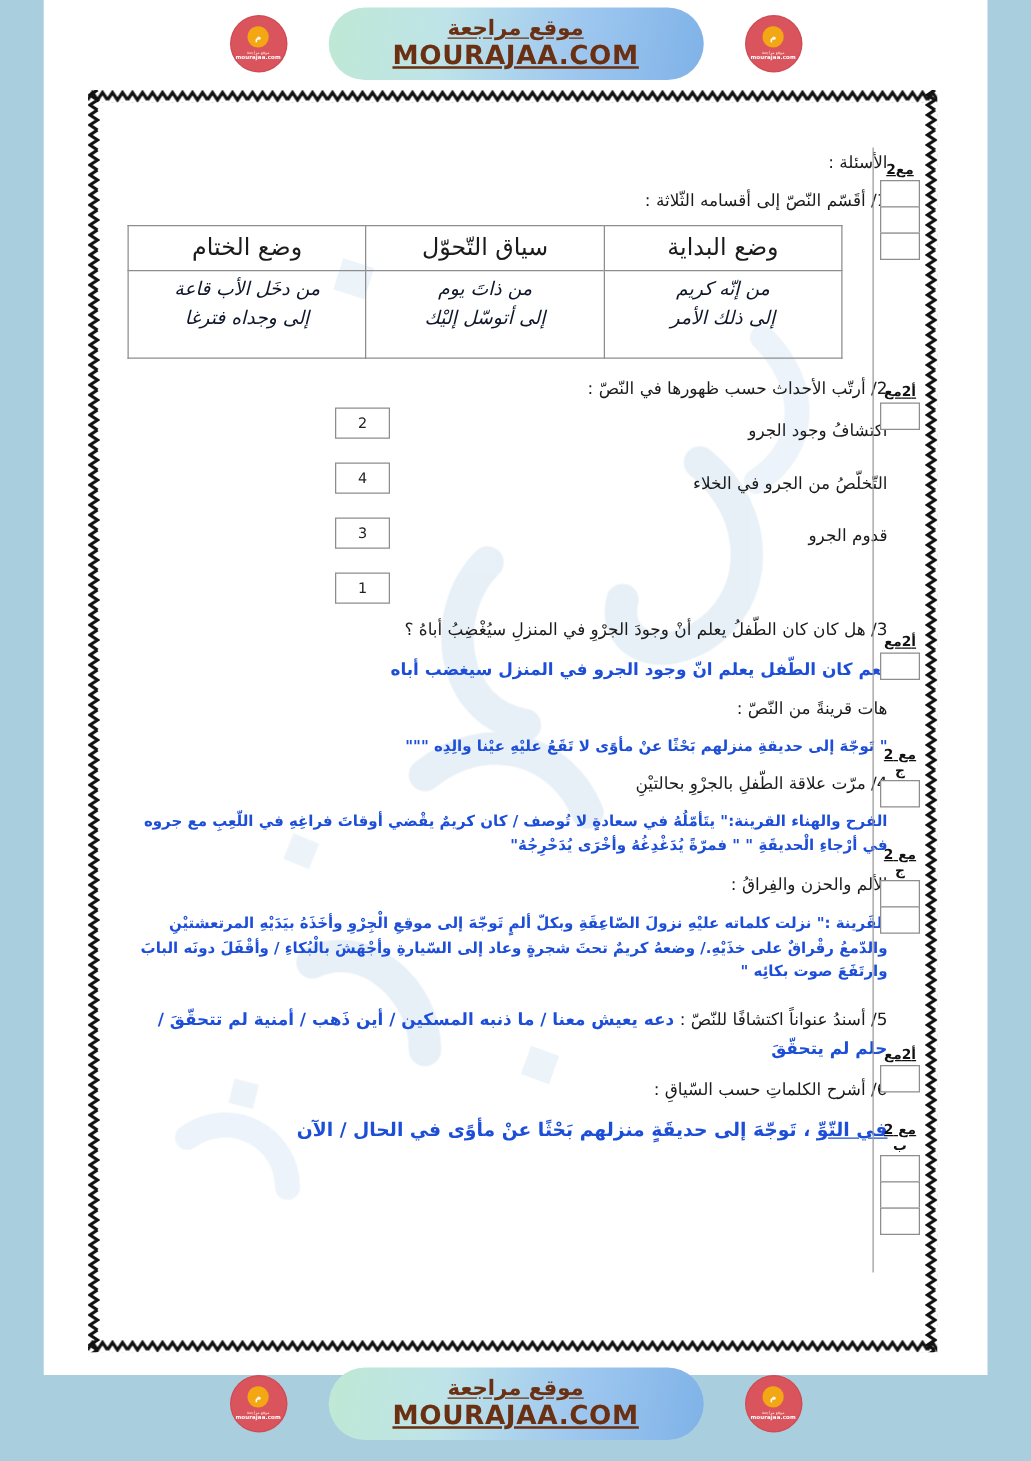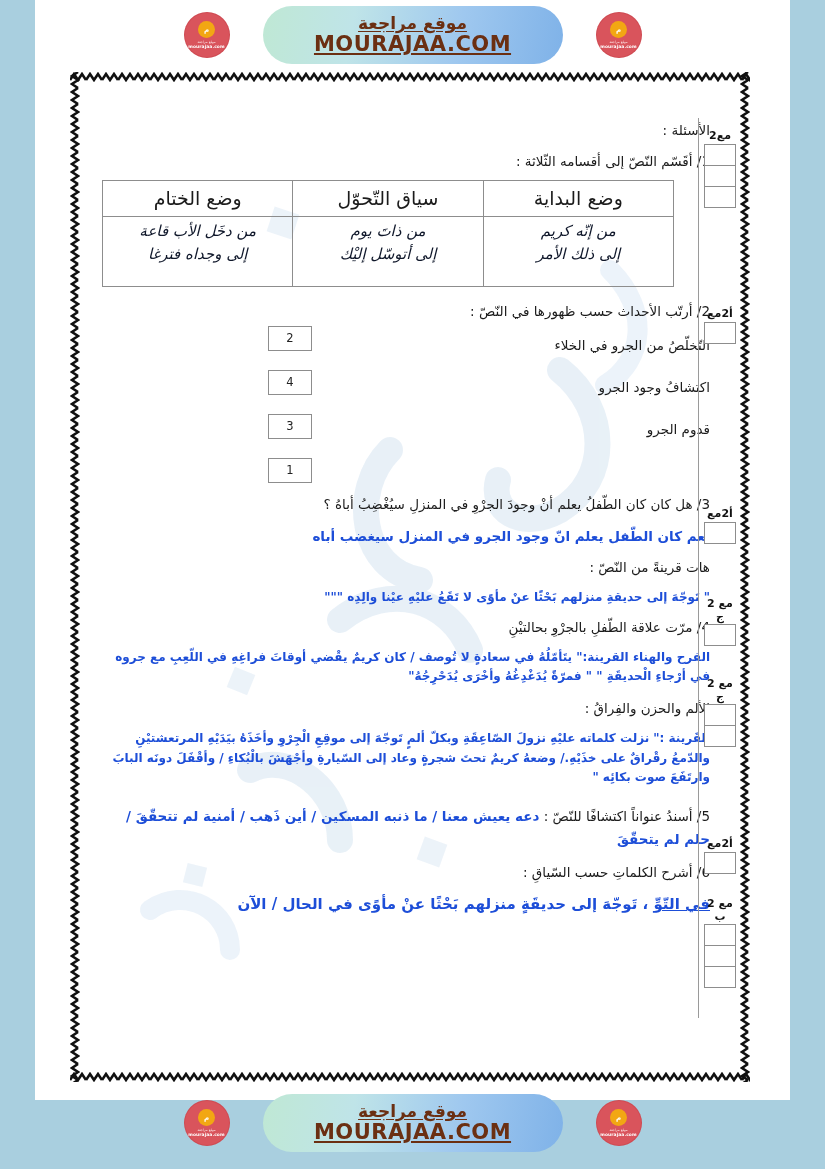--- a/index.html
+++ b/index.html
@@ -225,20 +225,21 @@
     background: #9a9a9a;
     z-index: 24;
   }
   .m-group { position: absolute; width: 44px; text-align: center; }
   .m-label {
     font-size: 11px;
     font-weight: bold;
     color: #111;
     line-height: 1.15;
     white-space: nowrap;
+    text-decoration: underline;
   }
   .m-sub { font-size: 11px; font-weight: bold; color:#111; line-height: 1.1; }
   .m-boxes { margin-top: 2px; display:flex; flex-direction:column; align-items:center; }
   .m-box {
     width: 30px;
     height: 20px;
     border: 1px solid #8d8d8d;
     background: #fff;
     margin-top: -1px;
   }
@@ -399,22 +400,22 @@
 
     <div class="spacer-sm"></div>
 
     <div class="q-line">
       <span>2/</span>
       <span>أرتّب الأحداث حسب ظهورها في النّصّ :</span>
     </div>
 
     <div class="order-block">
       <div class="order-items">
+        <div>اكتشافُ وجود الجرو</div>
         <div>التّخلّصُ من الجرو في الخلاء</div>
-        <div>اكتشافُ وجود الجرو</div>
         <div>قدوم الجرو</div>
       </div>
       <div class="order-boxes">
         <div class="num-box">2</div>
         <div class="num-box">4</div>
         <div class="num-box">3</div>
         <div class="num-box">1</div>
       </div>
     </div>
 

